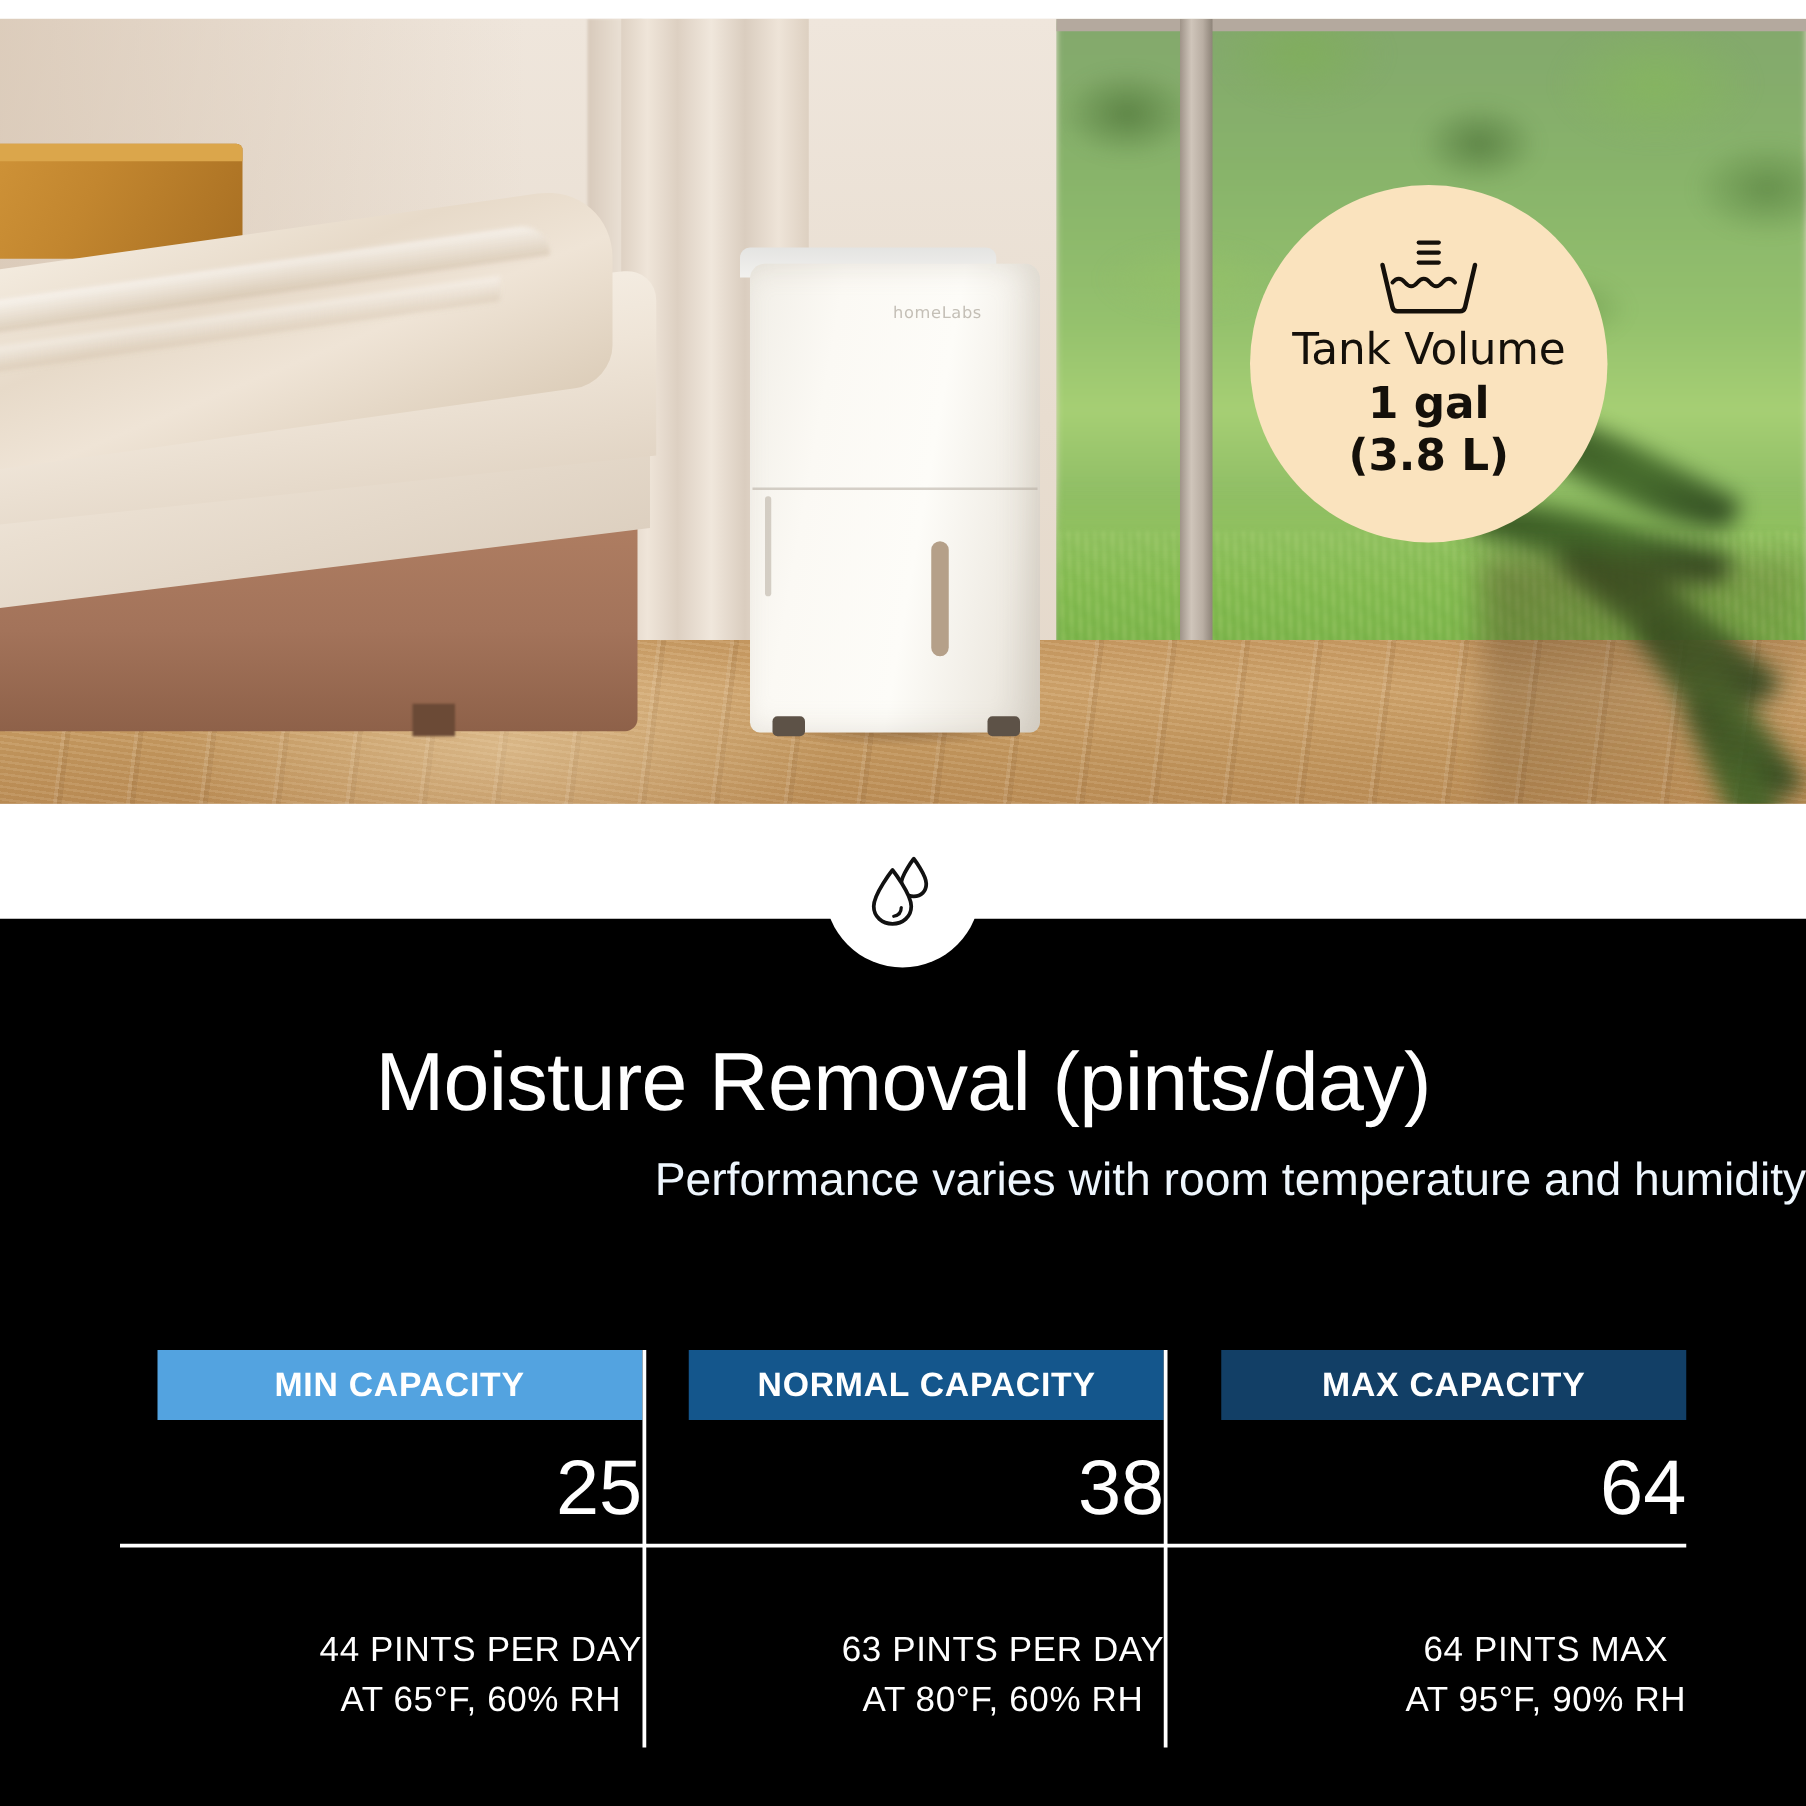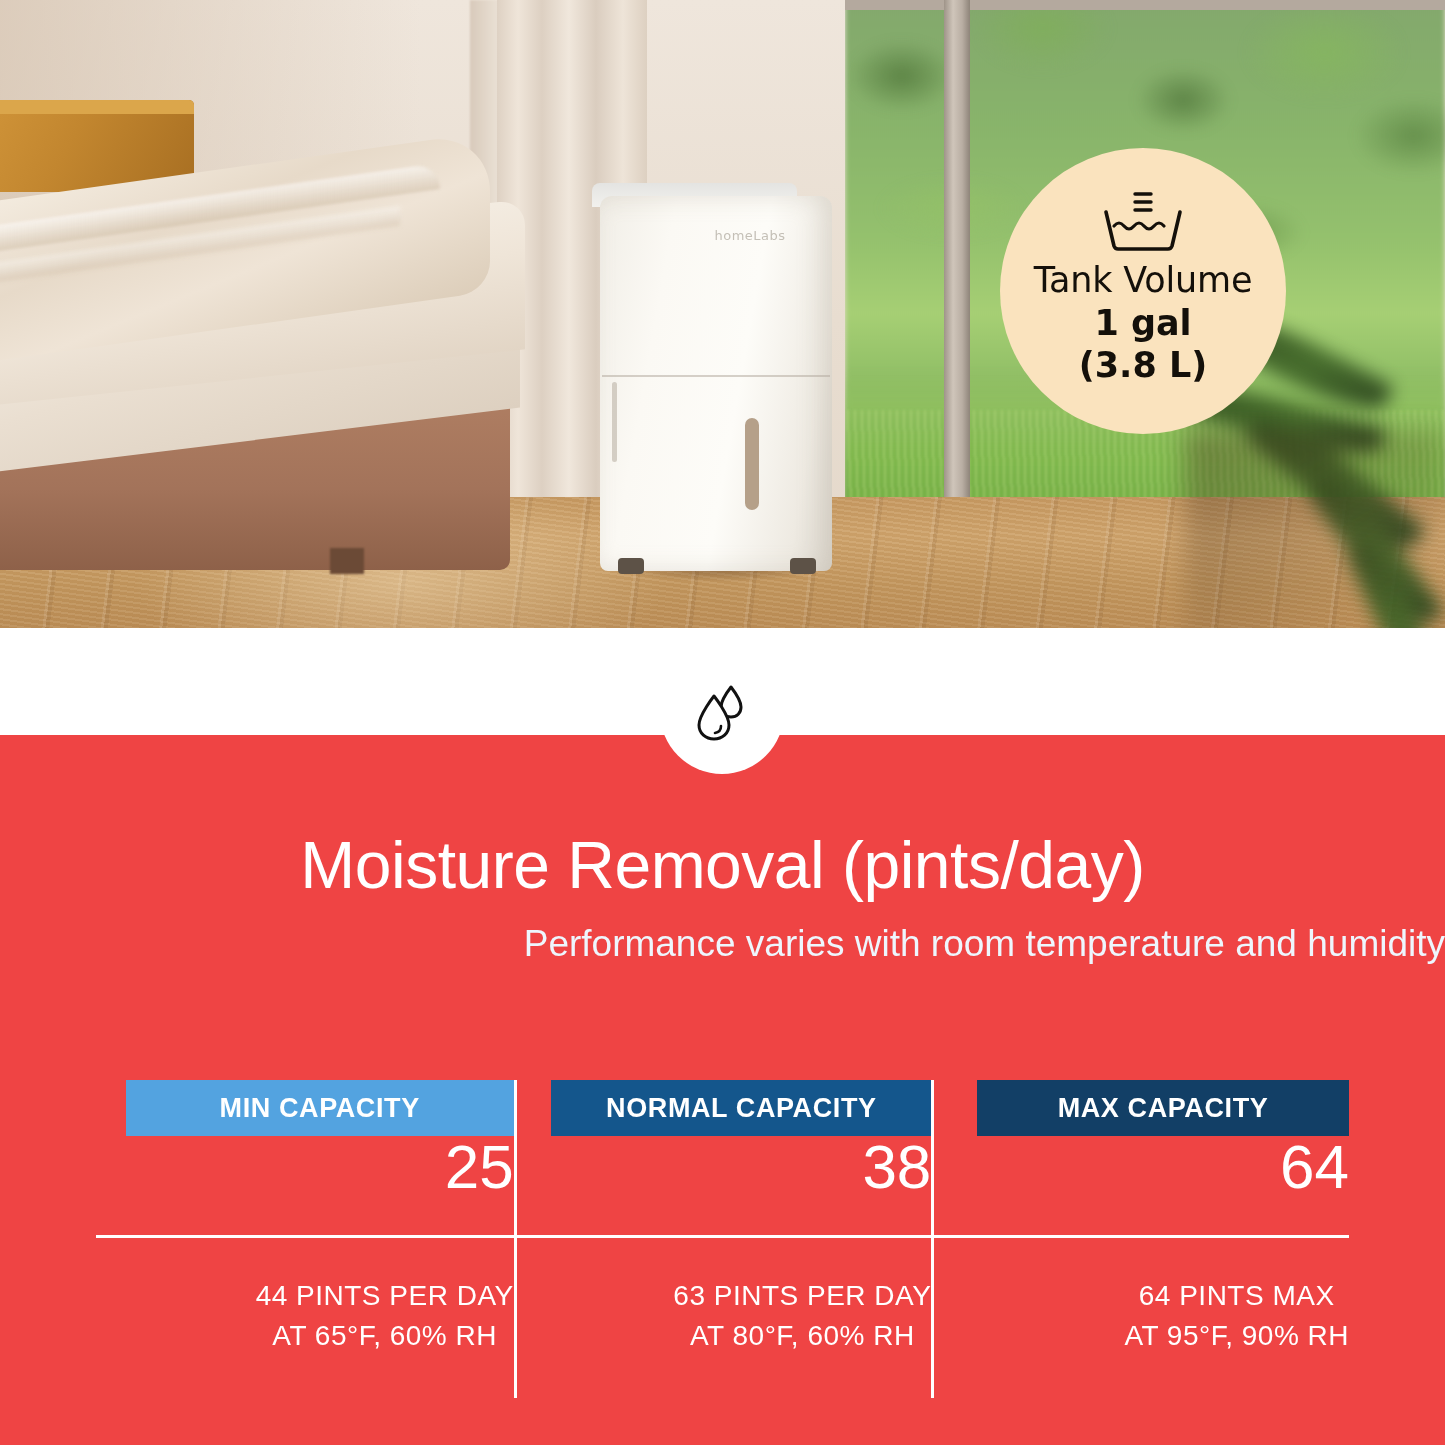--- a/index.html
+++ b/index.html
@@ -8,21 +8,21 @@
   }
   body {
     width: 1445px; height: 1445px;
     font-family: "Liberation Sans", sans-serif;
     overflow: hidden;
     position: relative;
   }
 
   
   .photo {
-    position: absolute; left: 0; top: 0;
+    position: absolute; left: 0; top: 15px;
     width: 1445px; height: 628px;
     overflow: hidden;
     background: #e9ddd1;
   }
   
   .wall {
     position: absolute; left: 0; top: 0; width: 1000px; height: 711px;
     background: linear-gradient(180deg, #efe6dc 0%, #e8ddd0 45%, #e2d6c8 100%);
   }
   .wall-shade {
@@ -281,21 +281,21 @@
     width: 124px; height: 124px; border-radius: 50%;
     background: #ffffff;
     display: flex; align-items: center; justify-content: center;
     z-index: 5;
   }
   .drop-icon { width: 62px; height: 62px; }
 
   
   .panel {
     position: absolute; left: 0; top: 735px; width: 1445px; height: 710px;
-    background: #ef4444;
+    background: #000000;
     color: #ffffff;
   }
   .panel-title {
     position: absolute; left: 0; top: 92px; width: 100%;
     text-align: center;
     font-size: 66px; font-weight: 300;
     letter-spacing: -.5px;
     color: #ffffff;
     font-family: "Liberation Sans", sans-serif;
   }
@@ -331,20 +331,21 @@
     letter-spacing: .6px;
     color: #ffffff;
     box-sizing: border-box;
     font-family: "Liberation Sans", sans-serif;
   }
   .chip.min    { background: #53a3e0; }
   .chip.normal { background: #14568c; width: 380px; }
   .chip.max    { background: #123f66; width: 372px; }
 
   .big-num {
+    margin-top: 24px;
     font-size: 62px; font-weight: 300;
     color: #ffffff;
     line-height: 1;
     font-family: "Liberation Sans", sans-serif;
   }
   .rule {
     position: absolute; left: 96px; top: 500px;
     width: 1253px; height: 3px;
     background: #ffffff;
   }

